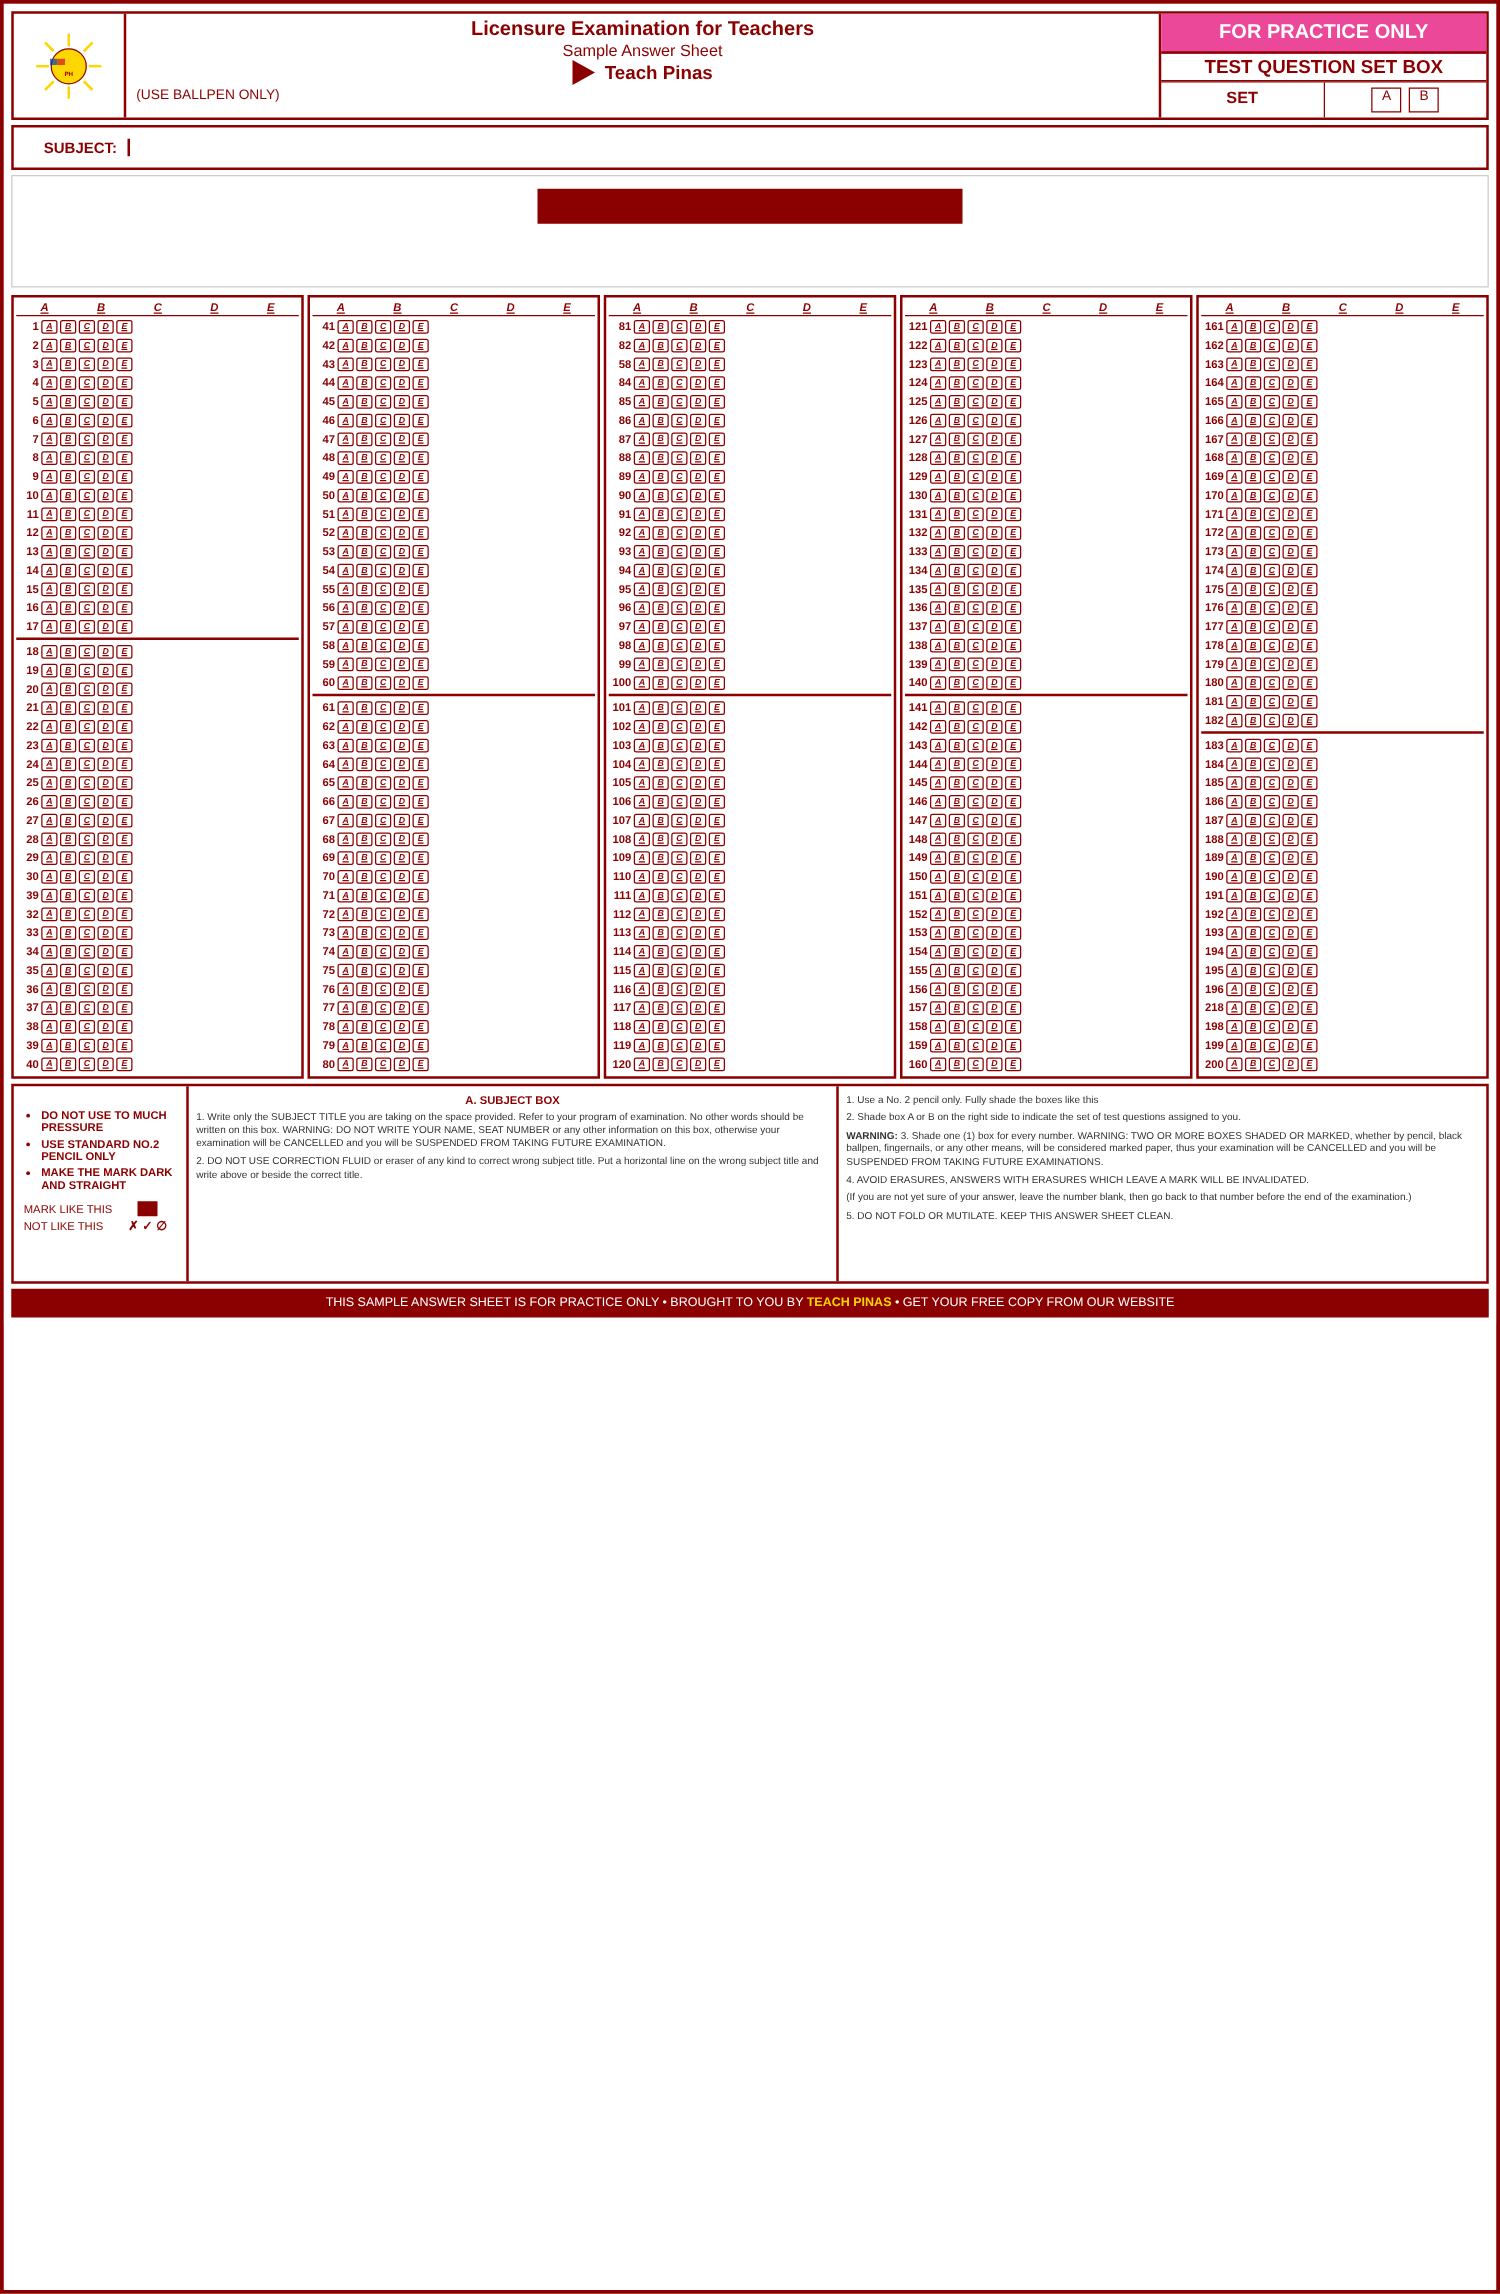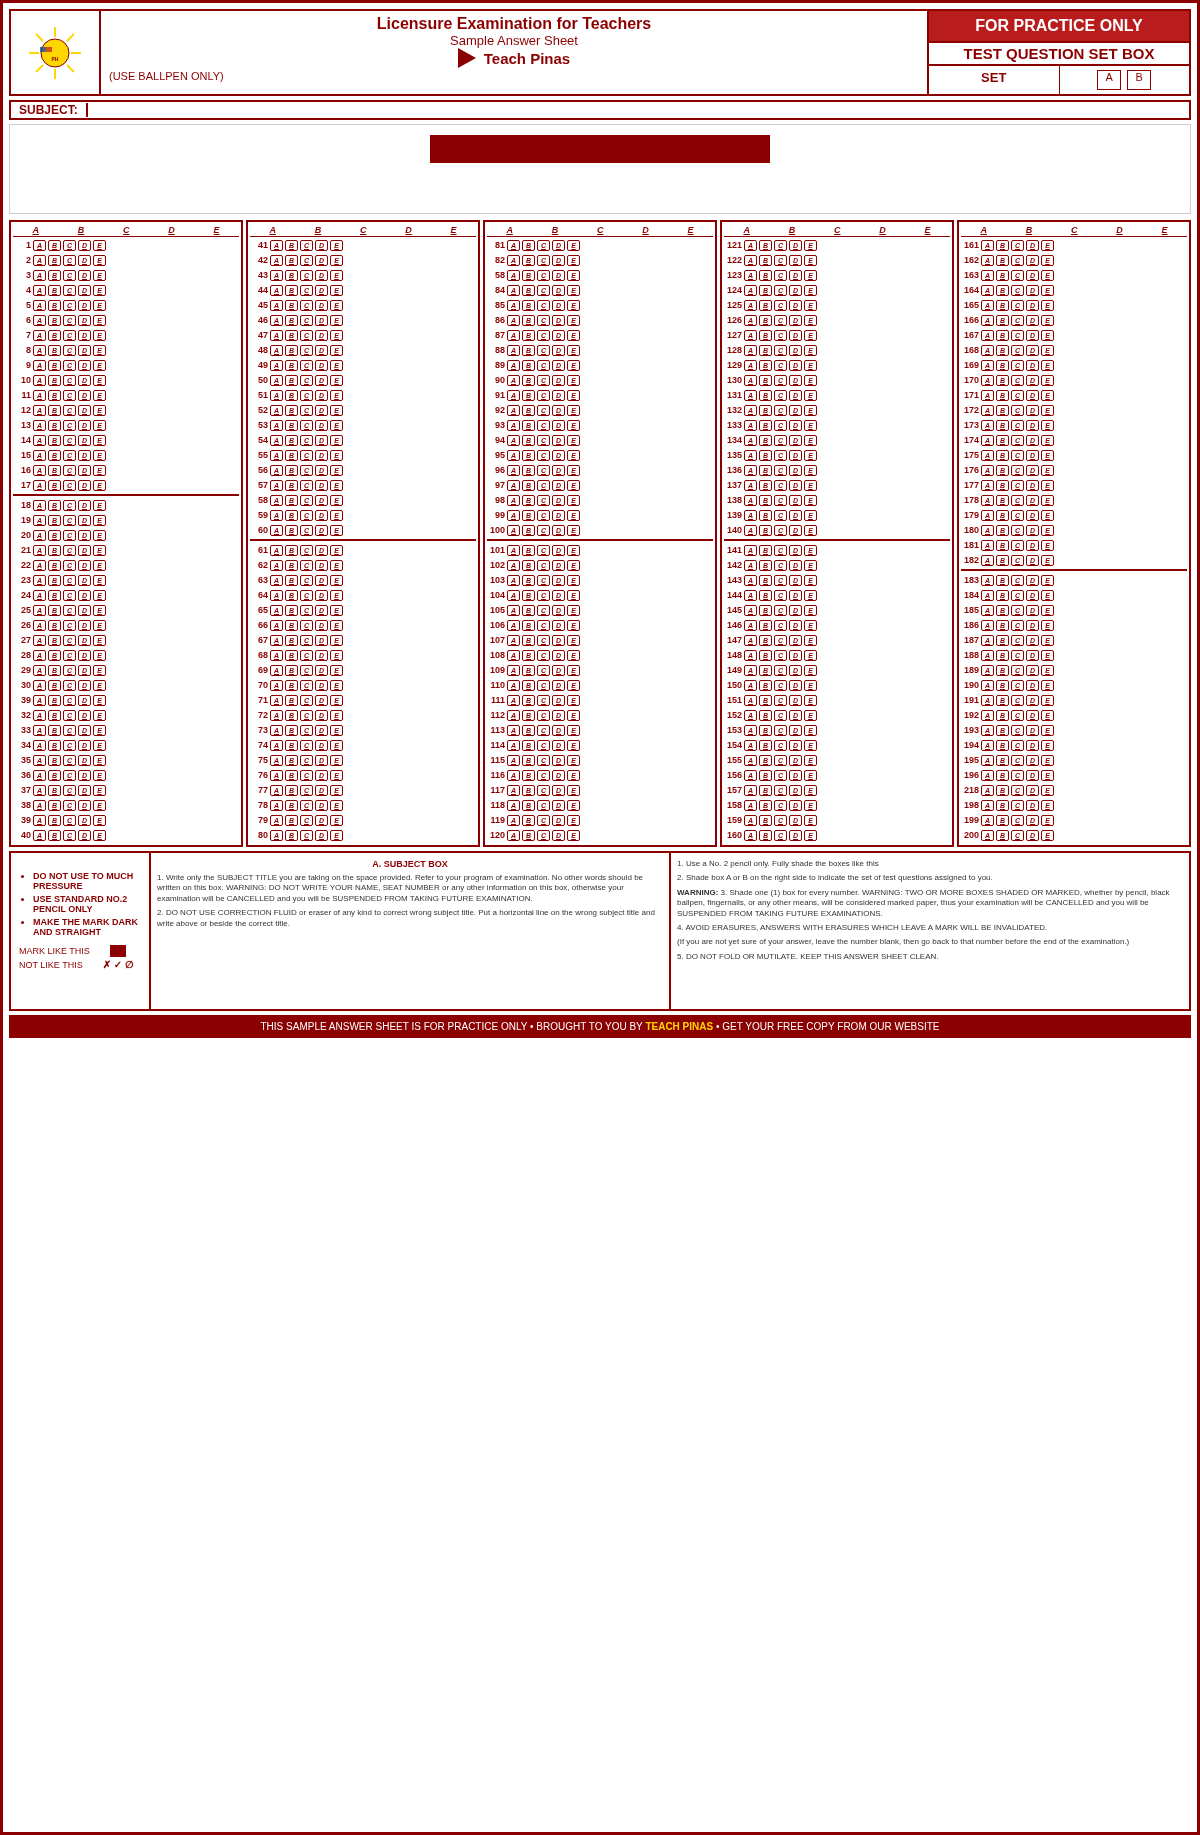--- a/index.html
+++ b/index.html
@@ -62,21 +62,21 @@
       font-size: 11px;
       color: #8B0000;
       margin-top: 2px;
     }
     .header-right {
       width: 260px;
       display: flex;
       flex-direction: column;
     }
     .for-practice {
-      background: #b91c1c;
+      background: #ec4899;
       color: #fff;
       font-size: 16px;
       font-weight: bold;
       text-align: center;
       padding: 6px;
       border-bottom: 2px solid #8B0000;
     }
     .test-question-box {
       text-align: center;
       font-size: 15px;
@@ -113,22 +113,23 @@
       font-size: 11px;
       color: #8B0000;
       text-align: center;
     }
 
     
     .subject-row {
       display: flex;
       border: 2px solid #8B0000;
       margin-bottom: 4px;
-      height: 20px;
+      height: 36px;
       align-items: center;
+      padding-left: 16px;
     }
     .subject-label {
       font-size: 12px;
       font-weight: bold;
       color: #8B0000;
       padding: 0 8px;
       border-right: 2px solid #8B0000;
     }
     .subject-input {
       flex: 1;

